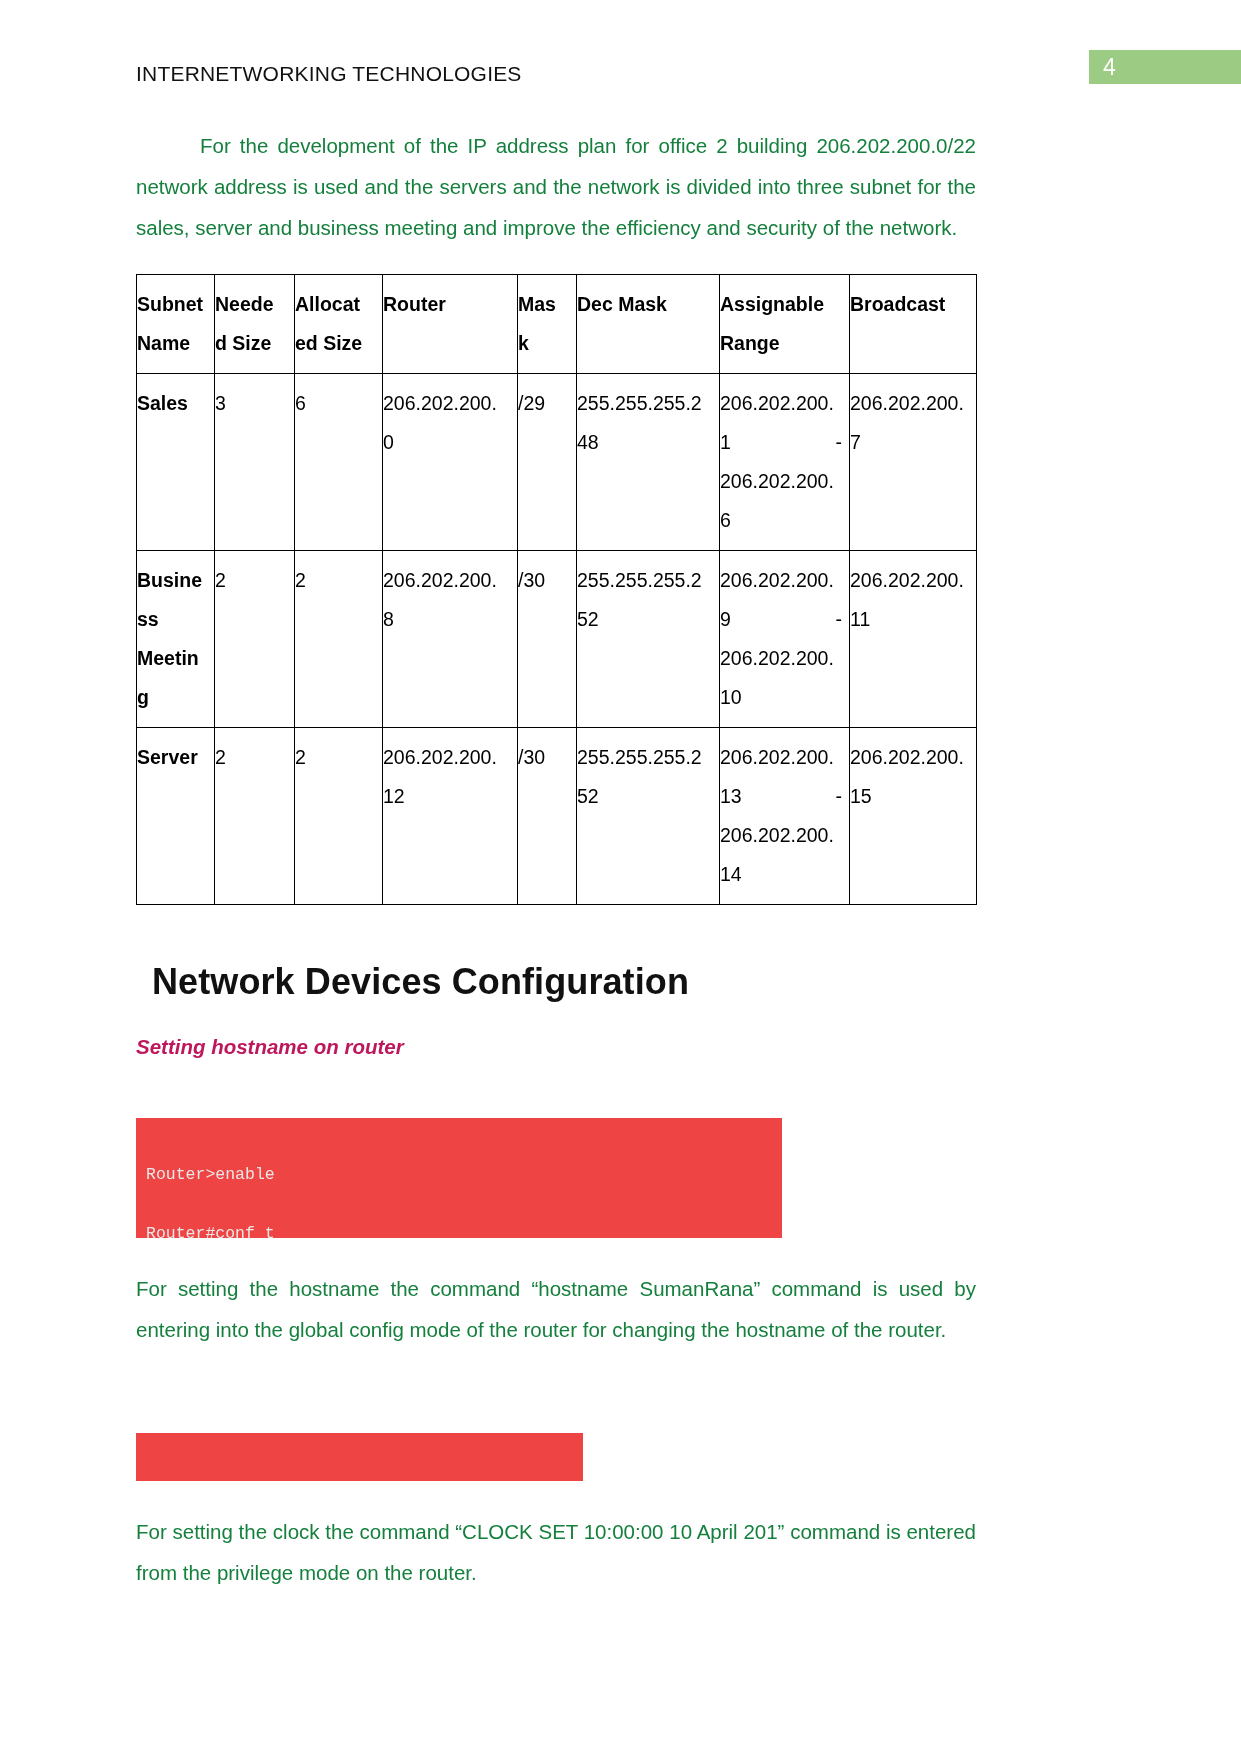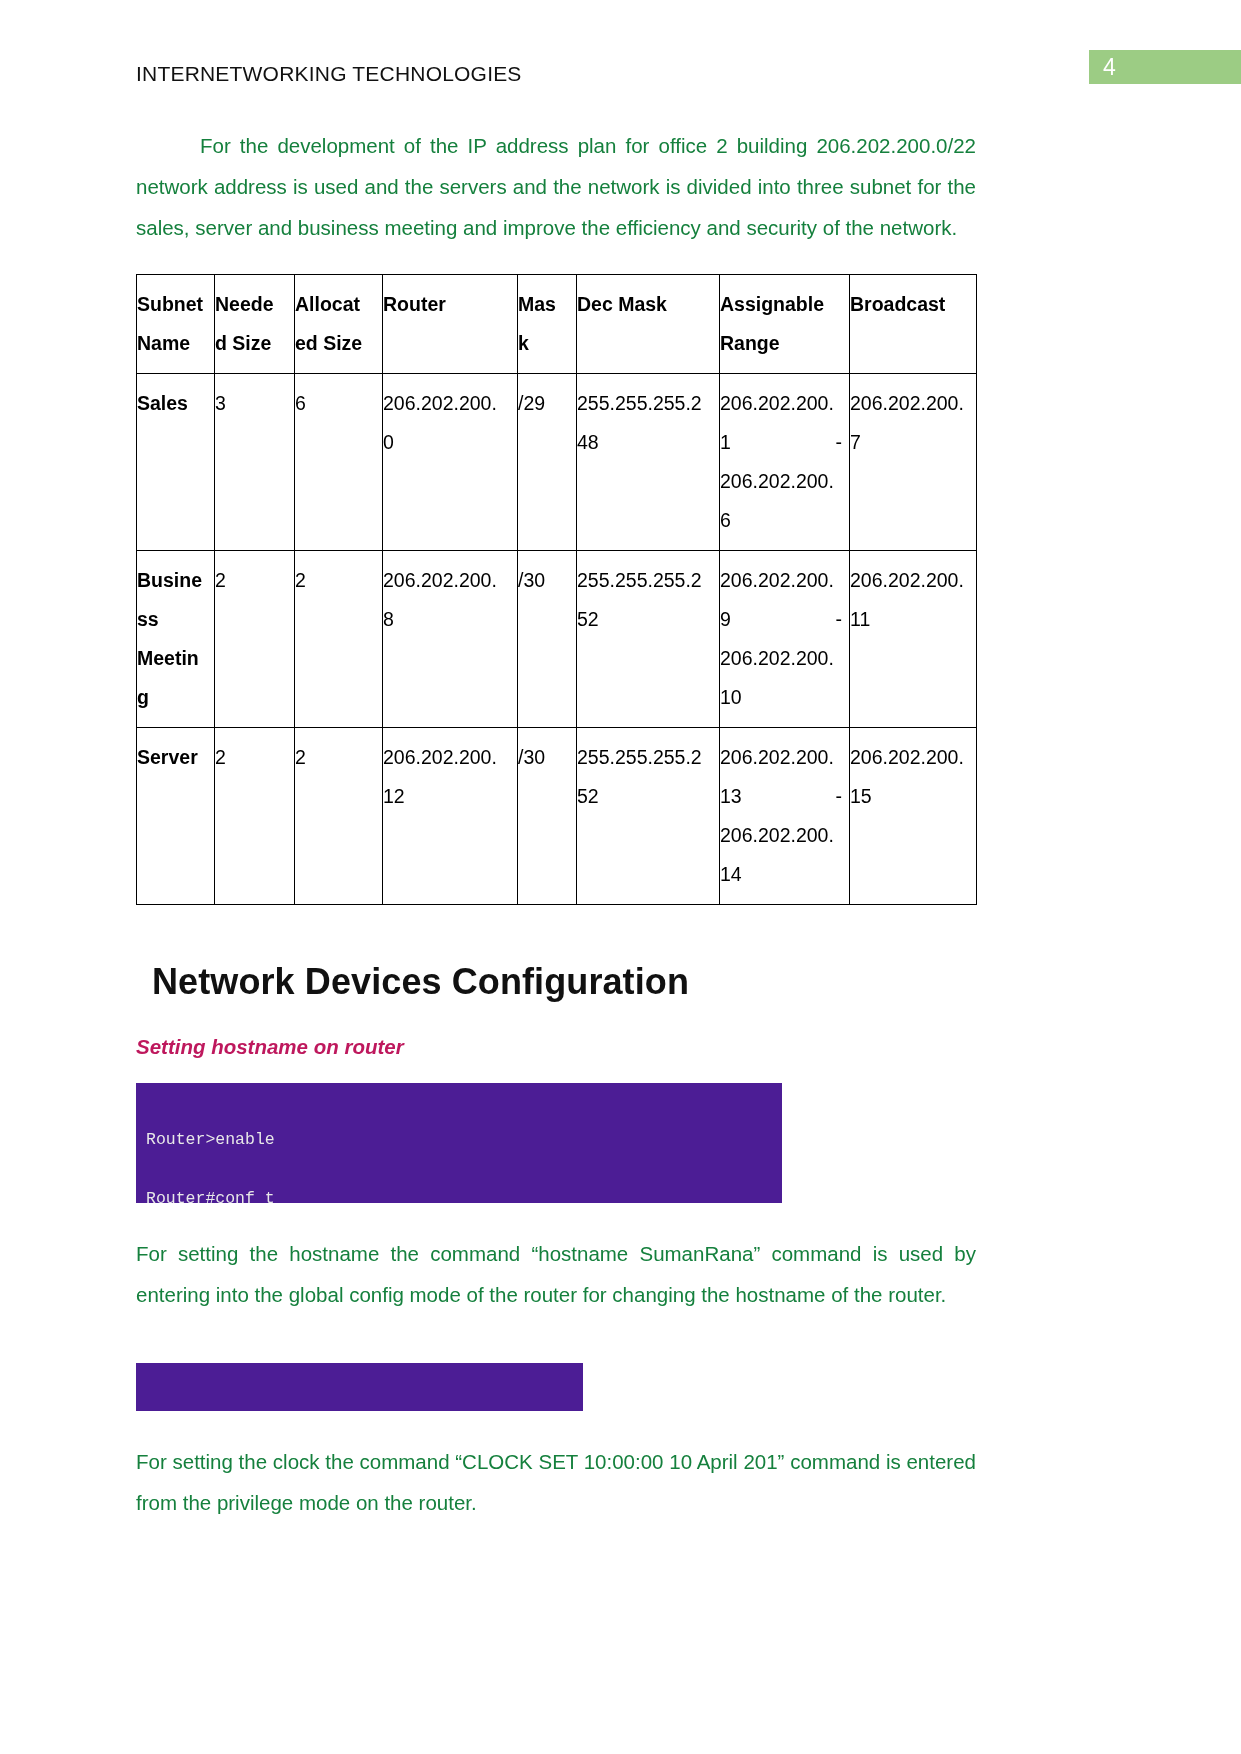--- a/index.html
+++ b/index.html
@@ -142,29 +142,30 @@
     color: #be185d;
   }
   h3.sub-heading sup {
     font-size: 13px;
     vertical-align: super;
     line-height: 0;
   }
 
   
   .terminal {
-    background: #4c1d95;
+    background: #ef4444;
     color: #e8e8e8;
     font-family: "Liberation Mono", "DejaVu Sans Mono", monospace;
     font-size: 16.5px;
     line-height: 19.5px;
     padding: 8px 10px 9px 10px;
     box-sizing: border-box;
     white-space: pre;
     overflow: hidden;
+    margin-top: 35px;
   }
   .terminal-1 {
     width: 646px;
     height: 120px;
   }
   .terminal-2 {
     width: 447px;
     height: 48px;
   }
   .term-line { display: block; }

